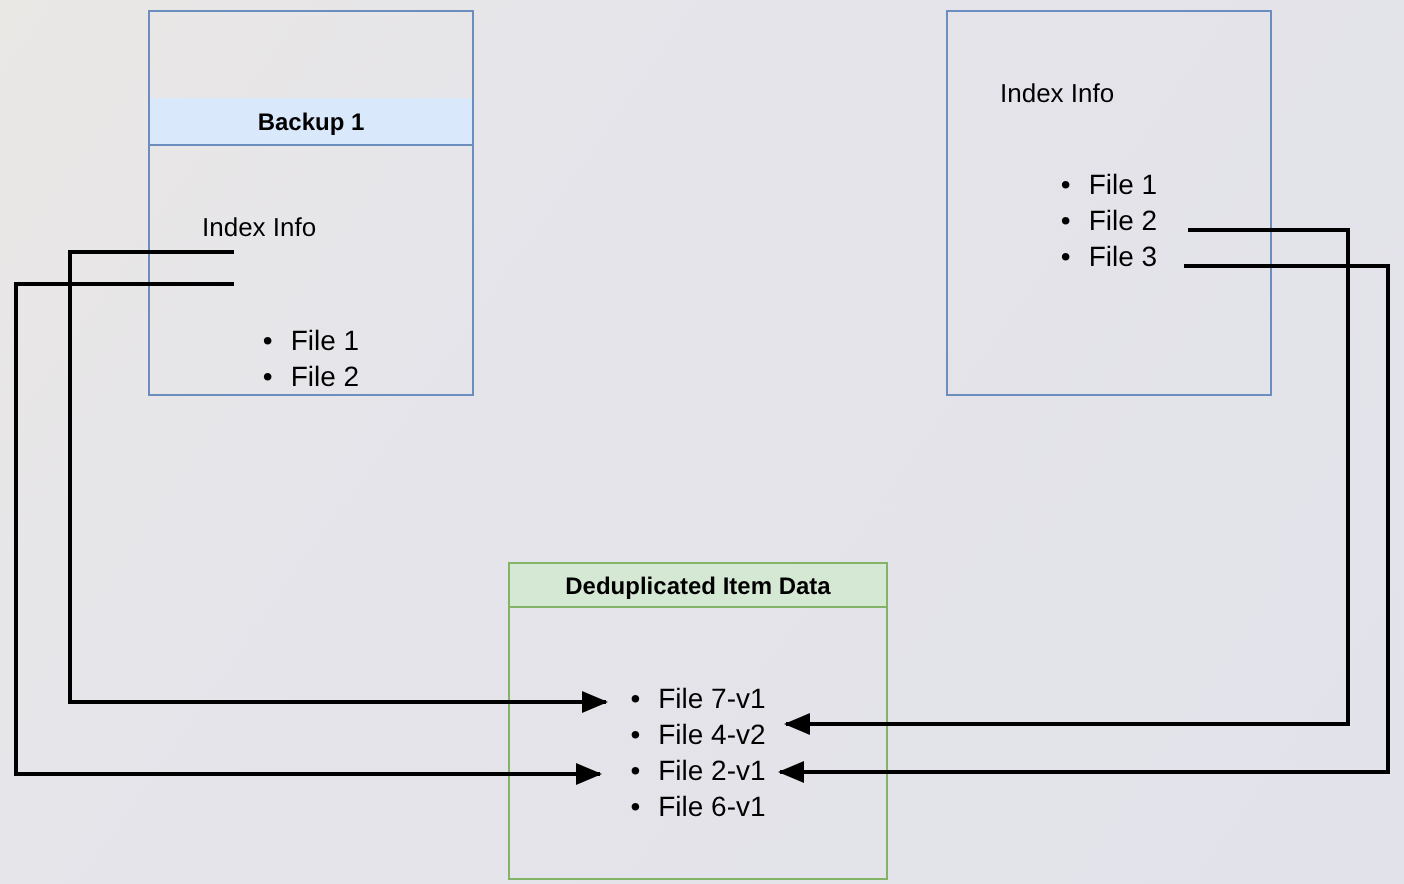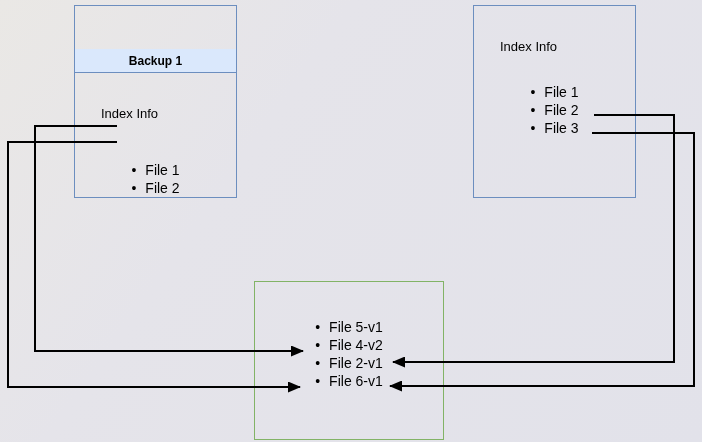--- a/index.html
+++ b/index.html
@@ -97,22 +97,25 @@
   <div class="node backup backup-2">
     <div class="index-label">Index Info</div>
     <ul class="items">
         <li>File 1</li>
         <li>File 2</li>
         <li>File 3</li>
       </ul>
   </div>
 
   <div class="node dedup">
+    <div class="node-header">
+      <span>Deduplicated Item Data</span>
+    </div>
     <ul class="items">
-        <li>File 5-v1</li>
+        <li>File 7-v1</li>
         <li>File 4-v2</li>
         <li>File 2-v1</li>
         <li>File 6-v1</li>
       </ul>
   </div>
 
   <svg class="arrow-layer" id="arrow-layer">
     <defs>
       <marker id="ah" markerUnits="userSpaceOnUse" markerWidth="13" markerHeight="11" refX="12" refY="5.5" orient="auto">
         <path d="M0,0 L13,5.5 L0,11 z" fill="#000"></path>

